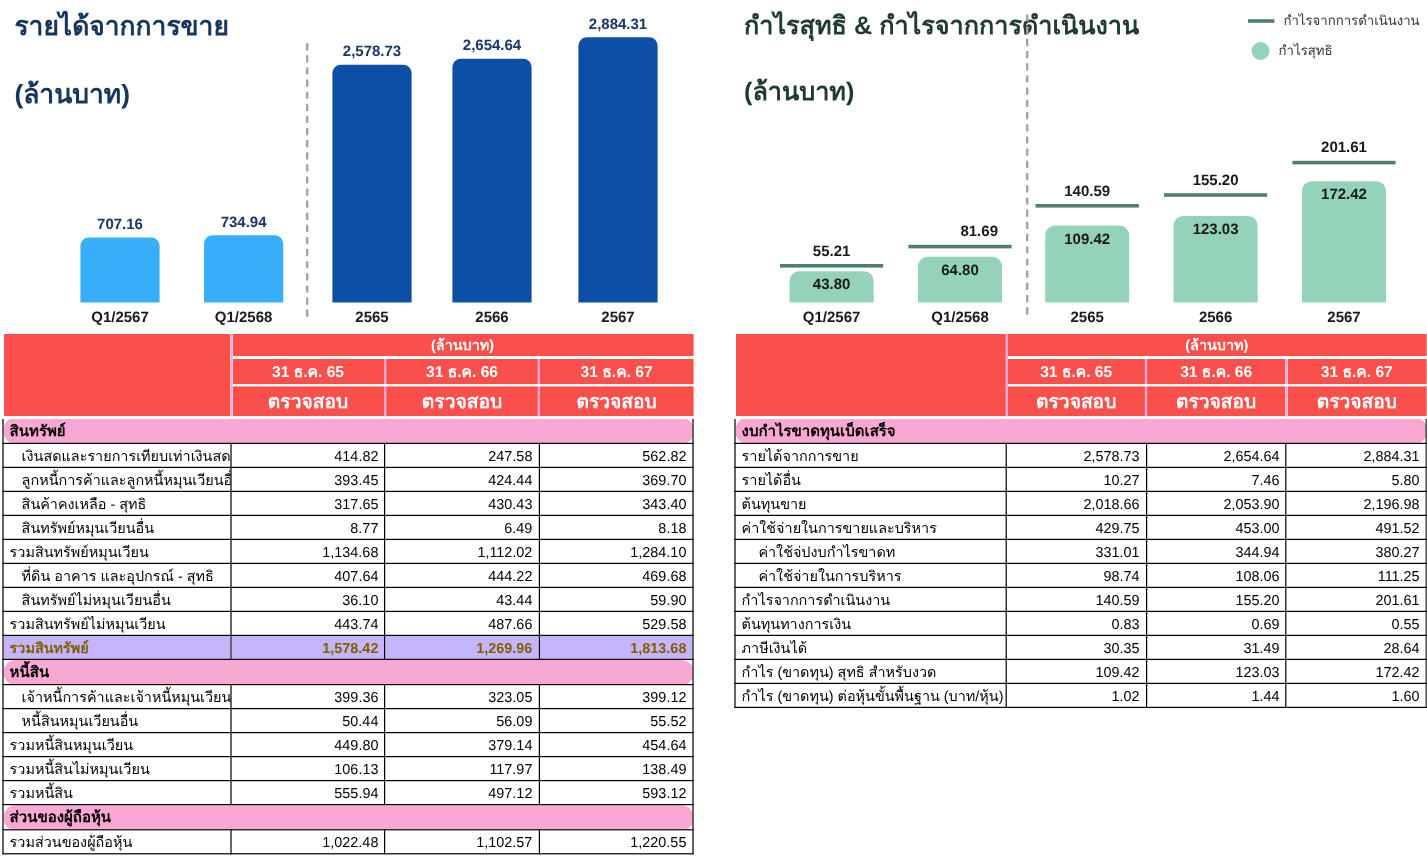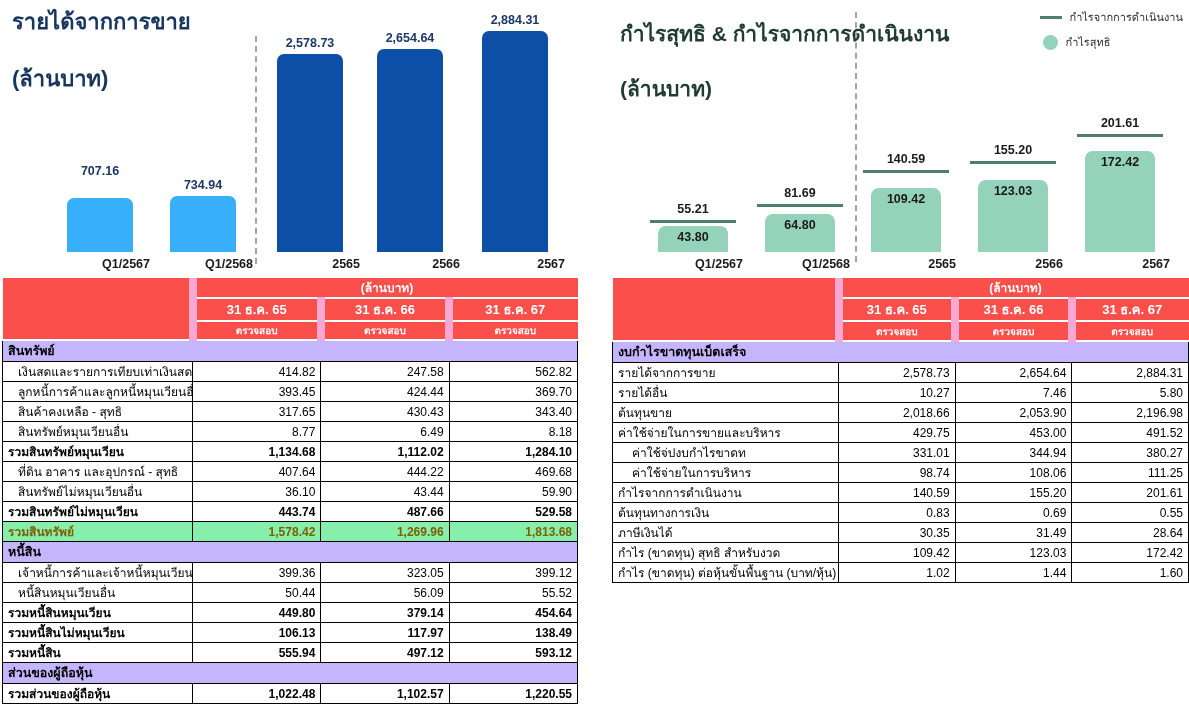--- a/index.html
+++ b/index.html
@@ -7,69 +7,69 @@
     width:1189px;height:718px;position:relative;background:#ffffff;
     font-family:"Liberation Sans","DejaVu Sans",sans-serif;
     -webkit-font-smoothing:antialiased;overflow:hidden;
   }
   
   .chart{position:absolute;top:0;height:278px;}
   #chart-left{left:0;width:600px;}
   #chart-right{left:600px;width:589px;}
   .chart-title{position:absolute;font-weight:bold;line-height:1.3;white-space:pre-line;}
   #chart-left .chart-title{left:12px;top:8px;font-size:22px;color:#17365D;}
-  #chart-right .chart-title{left:20px;top:20px;font-size:21px;color:#1F3B33;}
+  #chart-right .chart-title{left:20px;top:8px;font-size:21px;color:#1F3B33;}
   .chart-divider{position:absolute;border-left:2px dashed #a3a3a3;width:0;}
   .bar{position:absolute;border-radius:7px 7px 0 0;}
   .bar-value{position:absolute;font-weight:bold;font-size:12.5px;text-align:center;width:100px;}
   #chart-left .bar-value{color:#1B3768;}
   #chart-right .bar-value,#chart-right .line-value{color:#1a1a1a;}
-  .cat-label{position:absolute;top:257px;font-weight:bold;font-size:12.5px;text-align:right;color:#1a1a1a;width:100px;}
+  .cat-label{position:absolute;top:257px;font-weight:bold;font-size:12.5px;text-align:center;color:#1a1a1a;width:100px;}
   .op-line{position:absolute;height:3px;}
   .line-value{position:absolute;font-weight:bold;font-size:12.5px;text-align:center;width:100px;}
   .legend{position:absolute;right:6px;top:8px;}
   .lg-row{display:flex;align-items:center;margin-bottom:7px;}
   .lg-line{display:inline-block;width:22px;height:3px;margin-right:8px;}
   .lg-dot{display:inline-block;width:15px;height:15px;border-radius:50%;margin:0 8px 0 3px;}
   .lg-label{font-size:11px;color:#333;}
   
   .table-block{position:absolute;top:278px;}
   #table-left{left:2px;width:576px;}
   #table-right{left:612px;width:577px;}
   .tbl-title{text-align:center;font-weight:bold;font-size:14.5px;color:#000;height:16px;line-height:16px;margin-bottom:1px;}
   table{border-collapse:collapse;width:100%;table-layout:fixed;}
   td{font-size:12px;padding:0 5px;overflow:hidden;white-space:nowrap;border:1px solid #000;}
   td.num{text-align:right;}
   tr.hdr td{
     background:#FB4F4B;color:#fff;font-weight:bold;text-align:center;
-    border:none;border-right:8px solid #f9a8d4;border-bottom:2px solid #fff;
+    border:none;border-right:2px solid #f9a8d4;border-bottom:2px solid #fff;
   }
   tr.hdr td:last-child{border-right:none;}
   tr.hdr-unit td{font-size:12px;height:17px;}
   tr.hdr-date td{font-size:13px;height:17px;}
-  tr.hdr-sub td{font-size:10px;height:15px;}
+  tr.hdr-sub td{font-size:16px;height:15px;}
   td.corner{background:#FB4F4B;border:none;border-right:2px solid #fff;border-bottom:2px solid #fff;}
-  tr.section td{background:#c4b5fd;font-weight:bold;font-size:12.5px;}
+  tr.section td{background:#f9a8d4;font-weight:bold;font-size:12.5px;border-radius:10px;}
   tr.detail td.lbl{padding-left:15px;}
   tr.sub td.lbl{padding-left:19px;}
-  tr.total td{font-weight:bold;border-top:1.5px solid #000;}
-  tr.grand td{background:#86efac;color:#7F5F00;font-weight:bold;border-top:1.5px solid #000;}
+  tr.total td{font-weight:normal;border-top:1.5px solid #000;}
+  tr.grand td{background:#c4b5fd;color:#7F5F00;font-weight:bold;border-top:1.5px solid #000;}
   #table-left tr{height:19px;}
   #table-right tr{height:20px;}
 </style>
 </head>
 <body>
 
 <div class="chart" id="chart-left">
   <div class="chart-title"><span>รายได้จากการขาย</span><br>
     <span>(ล้านบาท)</span></div>
   <div class="chart-divider" style="left:255px;top:36px;height:228px;"></div>
   <div id="rev-plot">
       <div class="bar" style="left: 67px; top: 198px; width: 66px; height: 54px; background: rgb(56, 175, 250);"></div>
-      <div class="bar-value" style="left: 50px; top: 164px;">707.16</div>
+      <div class="bar-value" style="left: 50px; top: 180px;">707.16</div>
       <div class="cat-label" style="left: 50px;">Q1/2567</div>
       <div class="bar" style="left: 170px; top: 196px; width: 66px; height: 56px; background: rgb(56, 175, 250);"></div>
       <div class="bar-value" style="left: 153px; top: 178px;">734.94</div>
       <div class="cat-label" style="left: 153px;">Q1/2568</div>
       <div class="bar" style="left: 277px; top: 54px; width: 66px; height: 198px; background: rgb(13, 78, 166);"></div>
       <div class="bar-value" style="left: 260px; top: 36px;">2,578.73</div>
       <div class="cat-label" style="left: 260px;">2565</div>
       <div class="bar" style="left: 377px; top: 49px; width: 66px; height: 203px; background: rgb(13, 78, 166);"></div>
       <div class="bar-value" style="left: 360px; top: 31px;">2,654.64</div>
       <div class="cat-label" style="left: 360px;">2566</div>
@@ -95,21 +95,21 @@
   </div>
   <div id="prof-plot">
       <div class="bar" style="left: 58px; top: 226px; width: 70px; height: 26px; background: rgb(148, 210, 186); border-radius: 8px 8px 0px 0px;"></div>
       <div class="bar-value" style="left: 43px; top: 230px;">43.80</div>
       <div class="op-line" style="left: 50px; top: 220px; width: 86px; background: rgb(79, 125, 114);"></div>
       <div class="line-value" style="left: 43px; top: 202px;">55.21</div>
       <div class="cat-label" style="left: 43px;">Q1/2567</div>
       <div class="bar" style="left: 165px; top: 214px; width: 70px; height: 38px; background: rgb(148, 210, 186); border-radius: 8px 8px 0px 0px;"></div>
       <div class="bar-value" style="left: 150px; top: 218px;">64.80</div>
       <div class="op-line" style="left: 157px; top: 204px; width: 86px; background: rgb(79, 125, 114);"></div>
-      <div class="line-value" style="left: 150px; top: 186px;">81.69</div>
+      <div class="line-value" style="left: 166px; top: 186px;">81.69</div>
       <div class="cat-label" style="left: 150px;">Q1/2568</div>
       <div class="bar" style="left: 271px; top: 188px; width: 70px; height: 64px; background: rgb(148, 210, 186); border-radius: 8px 8px 0px 0px;"></div>
       <div class="bar-value" style="left: 256px; top: 192px;">109.42</div>
       <div class="op-line" style="left: 263px; top: 170px; width: 86px; background: rgb(79, 125, 114);"></div>
       <div class="line-value" style="left: 256px; top: 152px;">140.59</div>
       <div class="cat-label" style="left: 256px;">2565</div>
       <div class="bar" style="left: 378px; top: 180px; width: 70px; height: 72px; background: rgb(148, 210, 186); border-radius: 8px 8px 0px 0px;"></div>
       <div class="bar-value" style="left: 363px; top: 184px;">123.03</div>
       <div class="op-line" style="left: 370px; top: 161px; width: 86px; background: rgb(79, 125, 114);"></div>
       <div class="line-value" style="left: 363px; top: 143px;">155.20</div>

